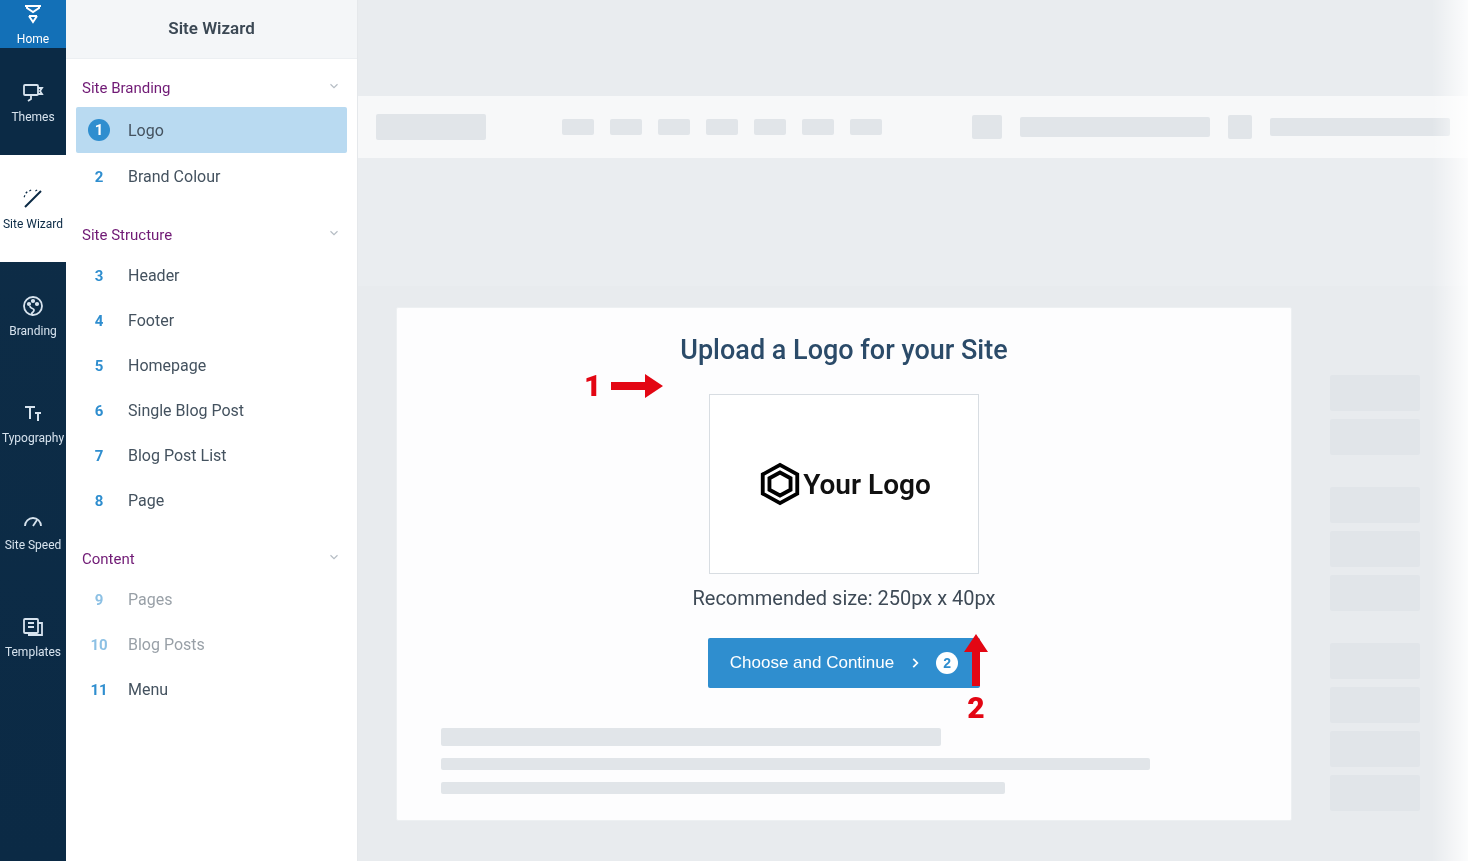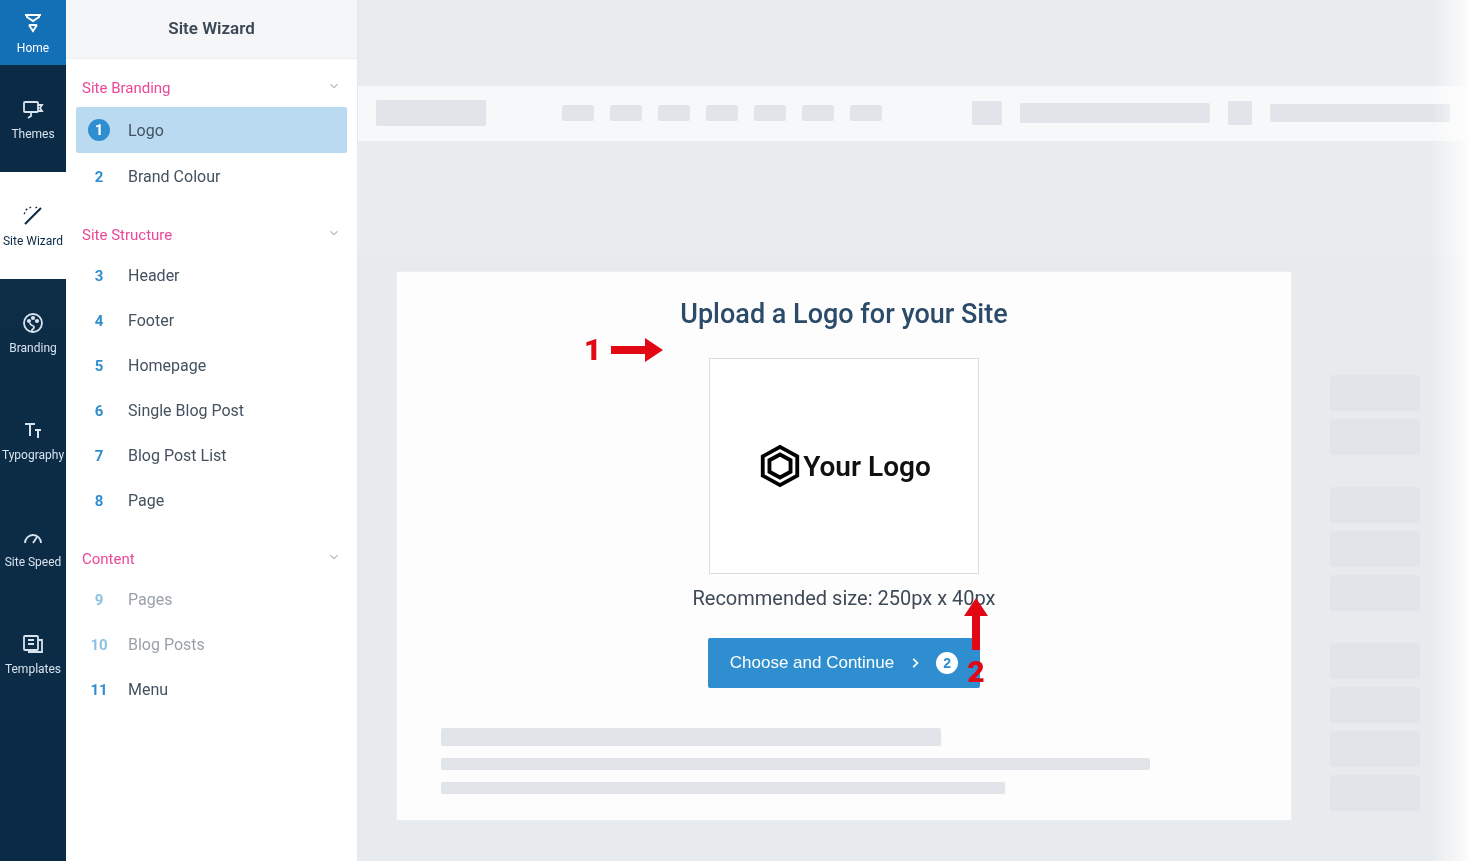--- a/index.html
+++ b/index.html
@@ -18,21 +18,21 @@
     display: flex;
     flex-direction: column;
     align-items: center;
     justify-content: center;
     height: 107px;
     color: #d7e3ee;
     cursor: pointer;
     font-size: 12px;
     gap: 6px;
   }
-  .rail-item.home { background: #1370b7; color: #fff; height: 65px; }
+  .rail-item.home { background: #1370b7; color: #fff; height: 48px; }
   .rail-item.themes { background: #0b2a45; }
   .rail-item.active { background: #ffffff; color: #0b2a45; }
   .rail-item svg { width: 24px; height: 24px; }
   .rail-label { font-size: 12px; }
 
   
   .wizard {
     width: 292px;
     background: #ffffff;
     flex-shrink: 0;
@@ -49,21 +49,21 @@
   }
   .wizard-title { font-size: 17px; font-weight: 600; color: #3b4854; }
   .wizard-sub { font-size: 14px; color: #6b7886; margin-top: 14px; line-height: 1.5; padding: 0 10px 12px; border-bottom: 1px solid #e5e8eb; }
   .section { padding: 10px 0 6px; }
   .section-head {
     display: flex;
     align-items: center;
     justify-content: space-between;
     padding: 10px 16px;
     font-size: 15px;
-    color: #ec4899;
+    color: #701a75;
     cursor: pointer;
   }
   .section-head .chev { opacity: .55; }
   .steps { list-style: none; padding: 0 10px; }
   .step {
     display: flex;
     align-items: center;
     gap: 18px;
     padding: 12px 12px;
     border-radius: 2px;
@@ -144,21 +144,21 @@
     gap: 8px;
     padding: 10px;
     background: transparent;
     border: none;
   }
   .side .sk { height: 36px; }
 
   .upload-title { font-size: 27px; color: #2b4b69; font-weight: 500; margin-bottom: 28px; }
   .logo-box {
     width: 270px;
-    height: 216px;
+    height: 180px;
     border: 1px solid #d8dde2;
     background: #fff;
     display: flex;
     align-items: center;
     justify-content: center;
     gap: 0;
   }
   .logo-box svg { width: 46px; height: 46px; }
   .logo-text { font-size: 28px; font-weight: 600; color: #111; }
   .rec { font-size: 20px; color: #3e4a56; margin-top: 12px; }

